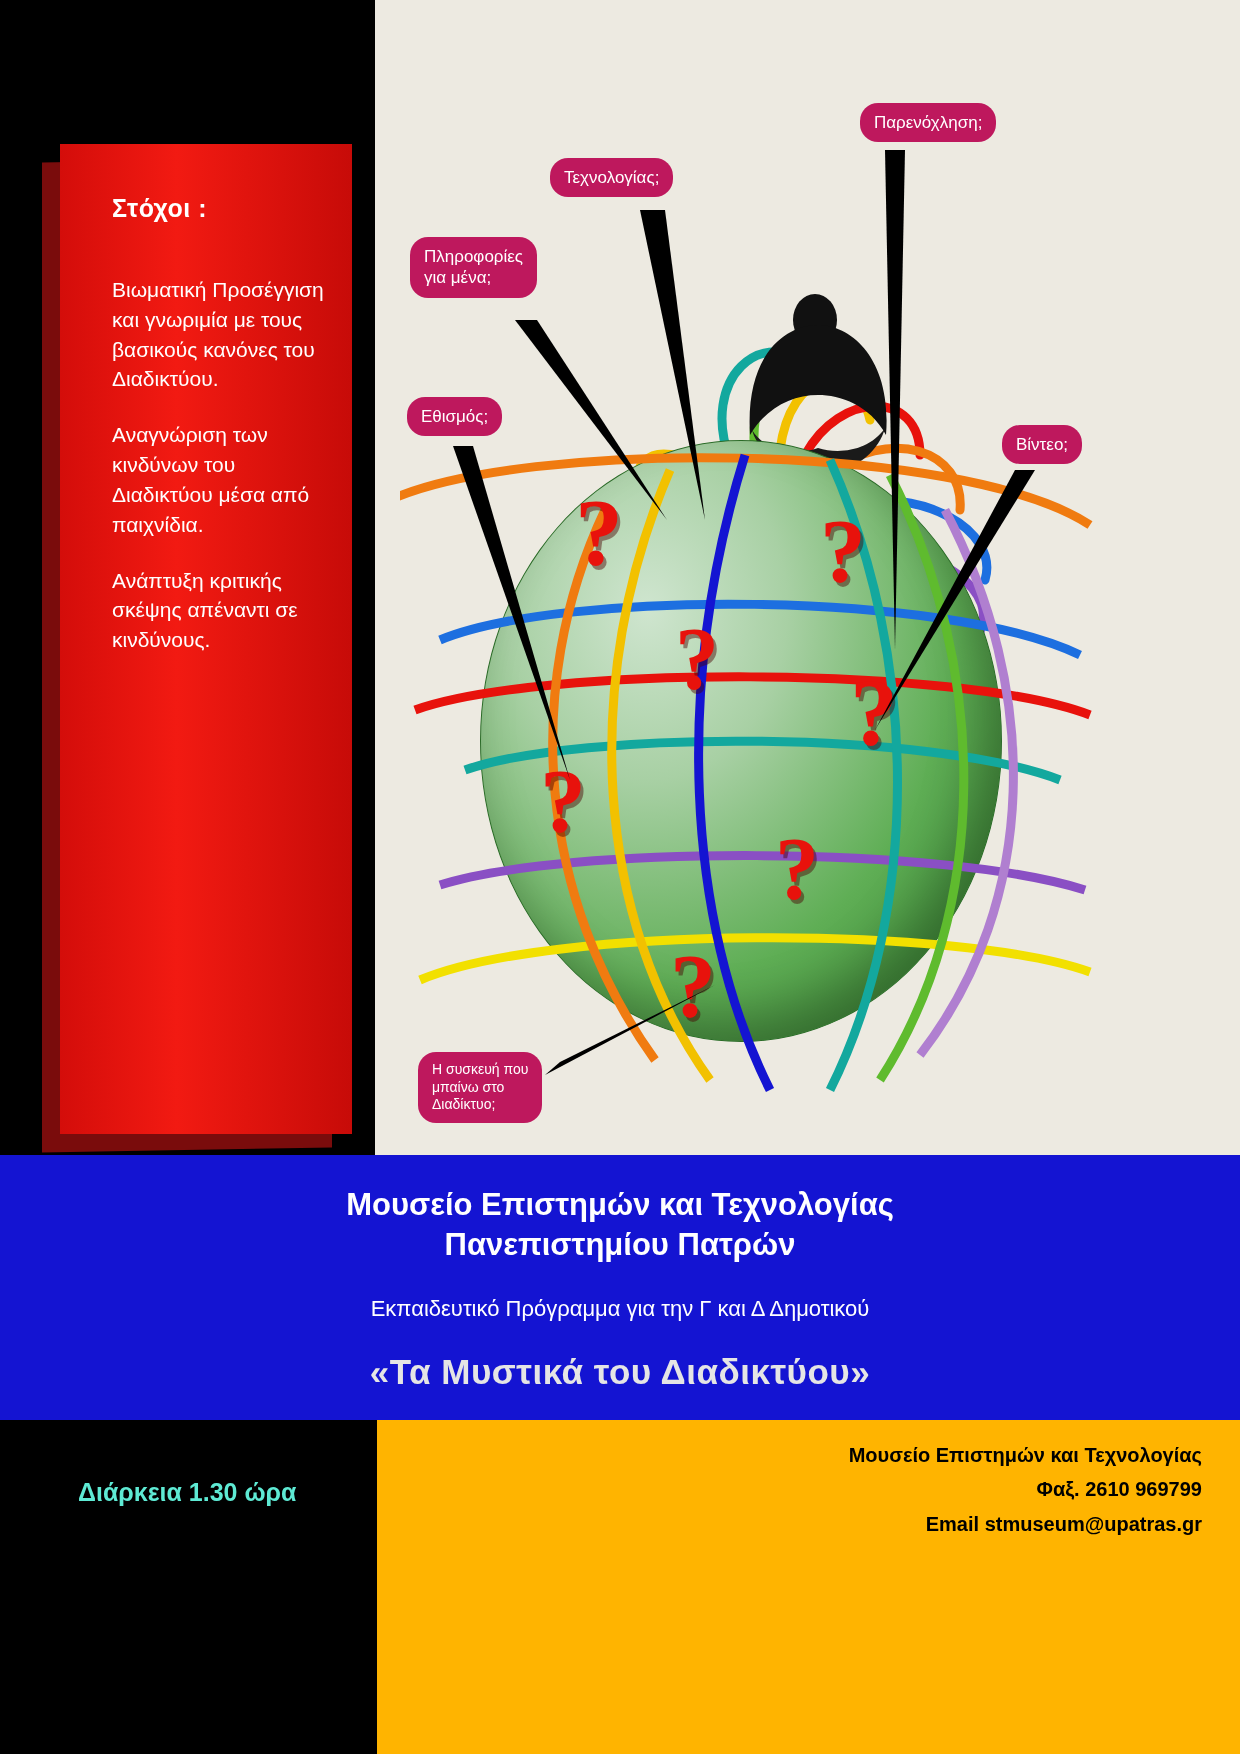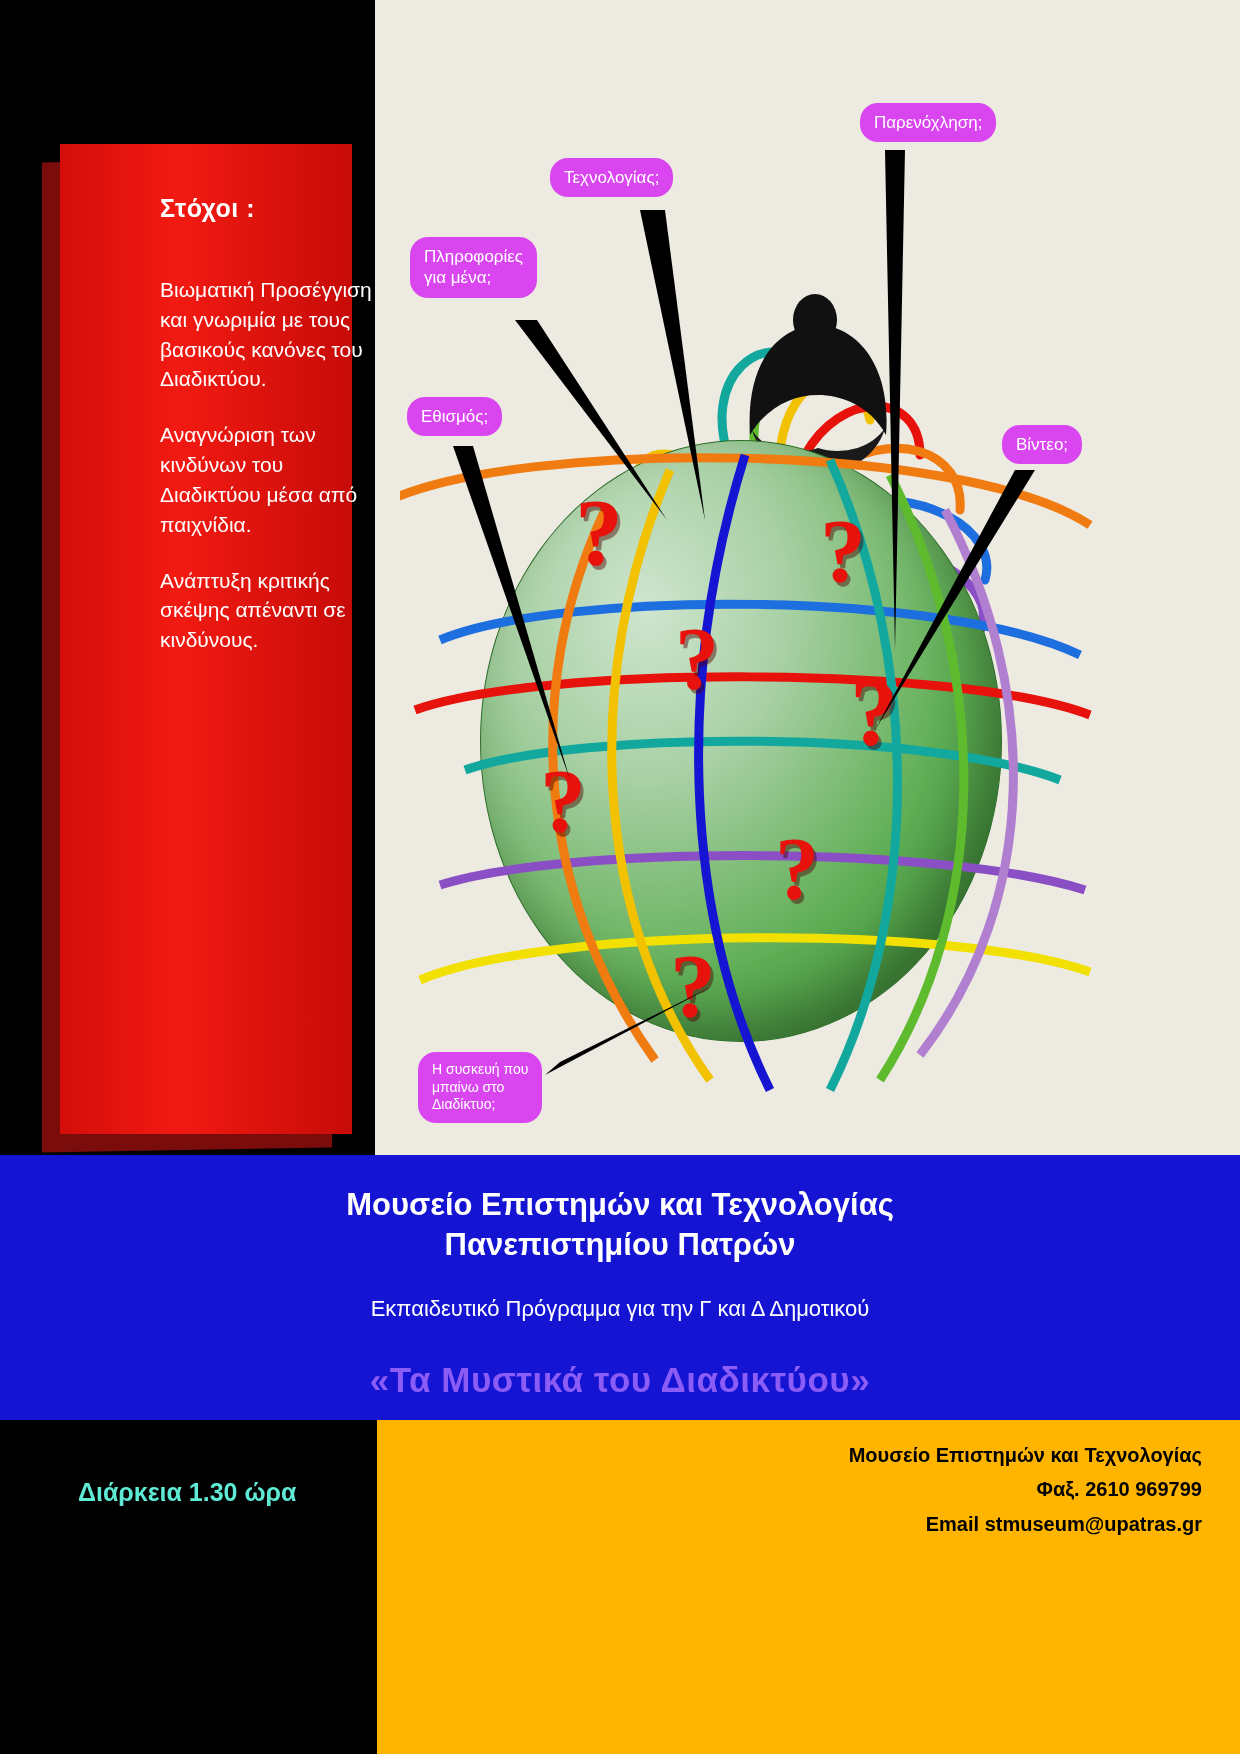--- a/index.html
+++ b/index.html
@@ -65,21 +65,20 @@
     background: #e8120c;
     background: linear-gradient(90deg,#d40d0a 0%, #f21a12 40%, #c70b08 100%);
   }
   .red-box-inner {
     position: absolute;
     left: 0; top: 0;
     width: 292px; height: 1157px;
     padding: 50px 21px 0 52px;
     box-sizing: border-box;
     color: #ffffff;
-    margin-left: 48px;
   }
   .goals-title {
     font-size: 25px;
     font-weight: bold;
     letter-spacing: 0.5px;
     margin-bottom: 52px;
   }
   .goal-item {
     font-size: 21px;
     line-height: 1.42;
@@ -113,21 +112,21 @@
     color: #e8120c;
     font-weight: bold;
     font-family: "Liberation Serif", serif;
     text-shadow: 3px 4px 0 rgba(70,0,0,.45);
     line-height: 1;
   }
 
   
   .callout {
     position: absolute;
-    background: #d946ef;
+    background: #be185d;
     color: #ffffff;
     border-radius: 18px;
     padding: 9px 14px;
     font-size: 17px;
     line-height: 1.25;
     white-space: pre-line;
     z-index: 6;
   }
   .pointer {
     position: absolute;
@@ -145,24 +144,24 @@
   .org1 {
     font-size: 31px;
     font-weight: bold;
     line-height: 1.28;
   }
   .org2 {
     font-size: 22px;
     margin-top: 32px;
   }
   .program-title {
-    margin-top: 38px;
+    margin-top: 30px;
     font-size: 35px;
     font-weight: bold;
-    color: #8b5cf6;
+    color: #e5e5e5;
     letter-spacing: 0.5px;
   }
 
   
   .duration {
     position: absolute;
     left: 78px; top: 1478px;
     color: #5eead4;
     font-size: 25px;
     font-weight: bold;

